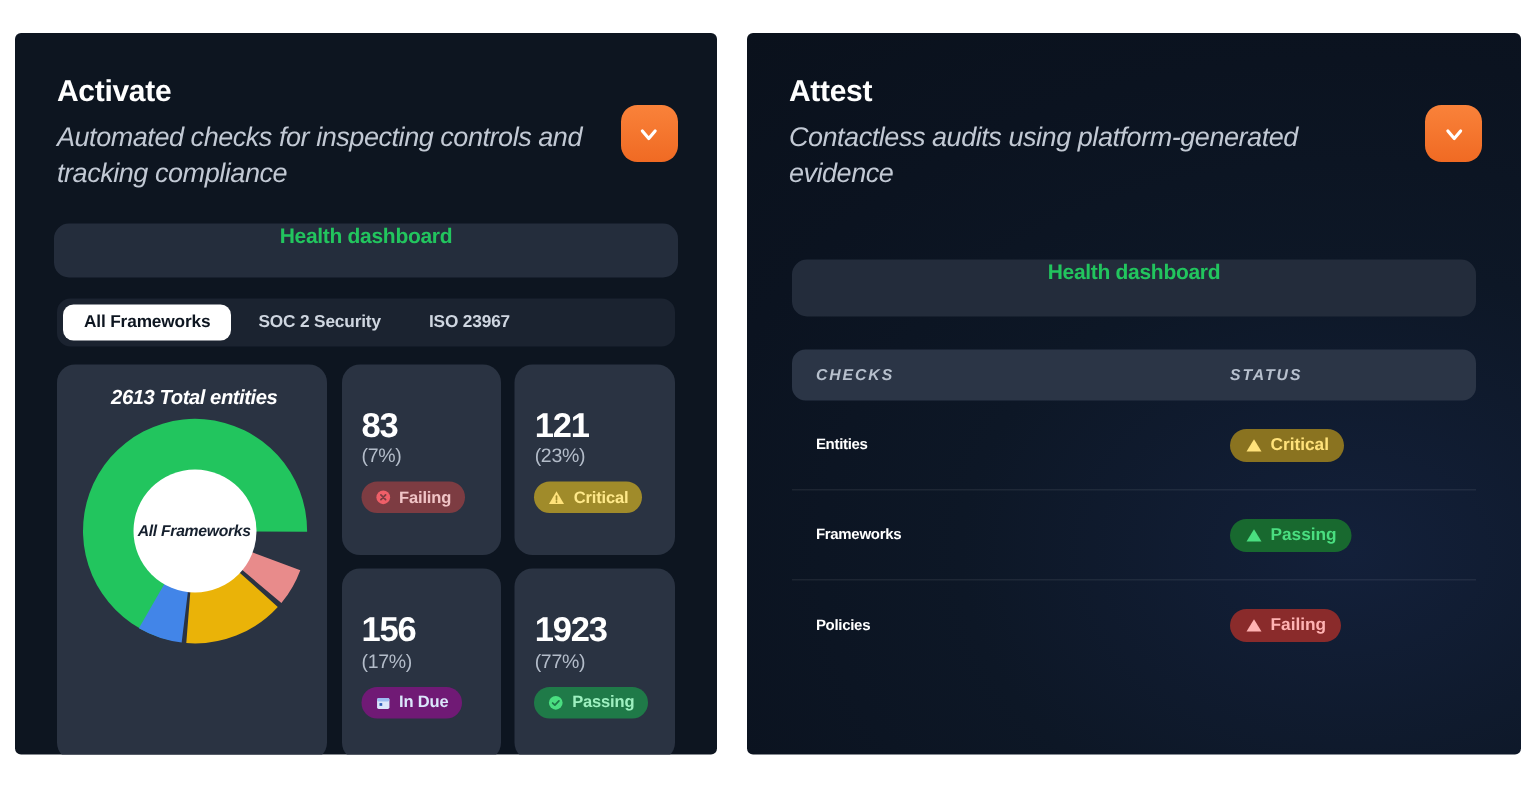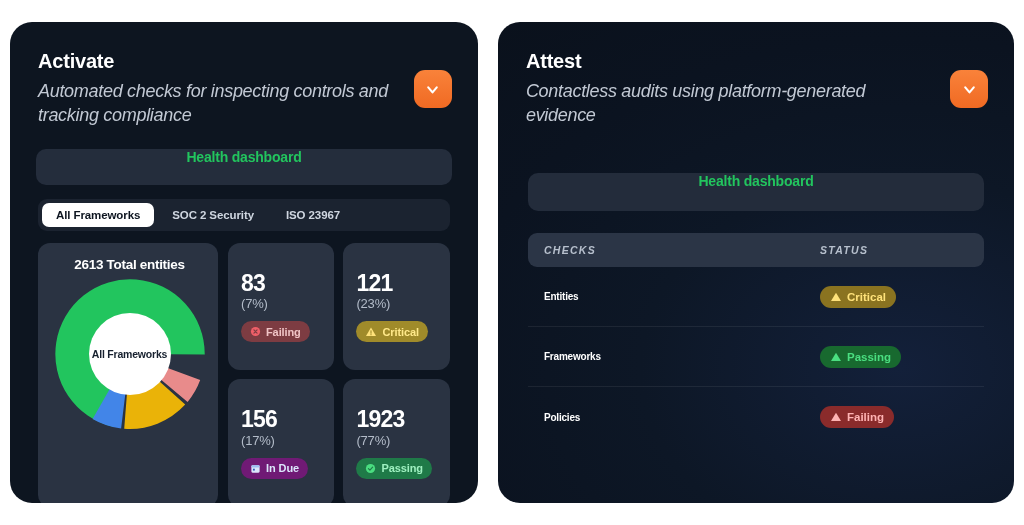--- a/index.html
+++ b/index.html
@@ -17,21 +17,21 @@
     height: 525px;
     display: flex;
     gap: 20px;
     padding: 22px 10px;
     background: #ffffff;
   }
 
   
   .panel {
     position: relative;
-    border-radius: 22px;
+    border-radius: 4px;
     overflow: hidden;
   }
   .panel-left {
     width: 486px;
     background: #0d1520;
   }
   .panel-right {
     width: 536px;
     background:
       radial-gradient(120% 95% at 78% 72%, #13203a 0%, #0d1726 42%, #0b1320 72%, #0a111c 100%);
@@ -131,20 +131,21 @@
     margin: 12px 28px 0 28px;
   }
   .donut-card {
     width: 180px;
     background: #2a3342;
     border-radius: 12px;
     padding: 14px 7px 14px 10px;
     display: flex;
     flex-direction: column;
     align-items: center;
+    font-style: italic;
   }
   .donut-title {
     color: #ffffff;
     font-size: 13.5px;
     font-weight: bold;
     letter-spacing: -0.3px;
     margin-bottom: 6px;
     text-align: center;
   }
   .donut-wrap { position: relative; width: 152px; height: 152px; }

